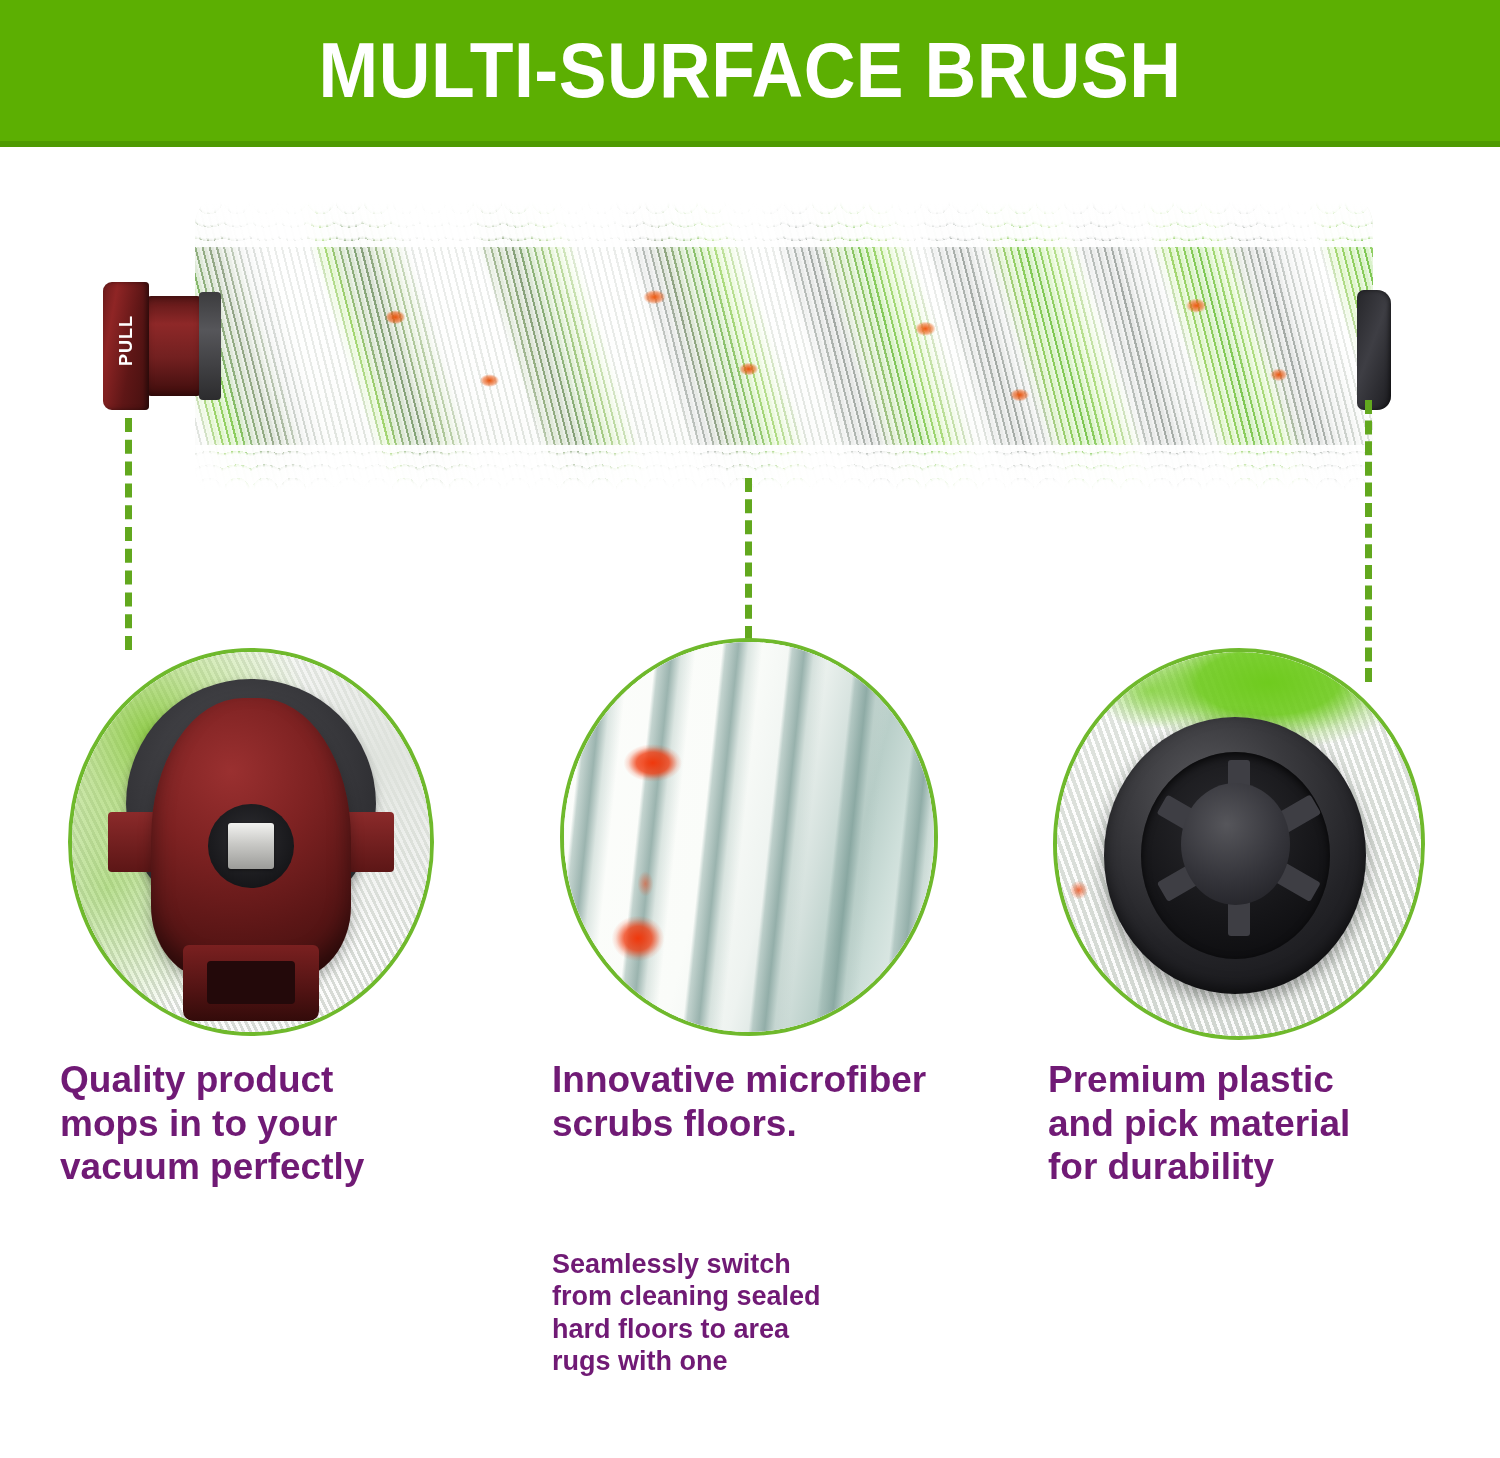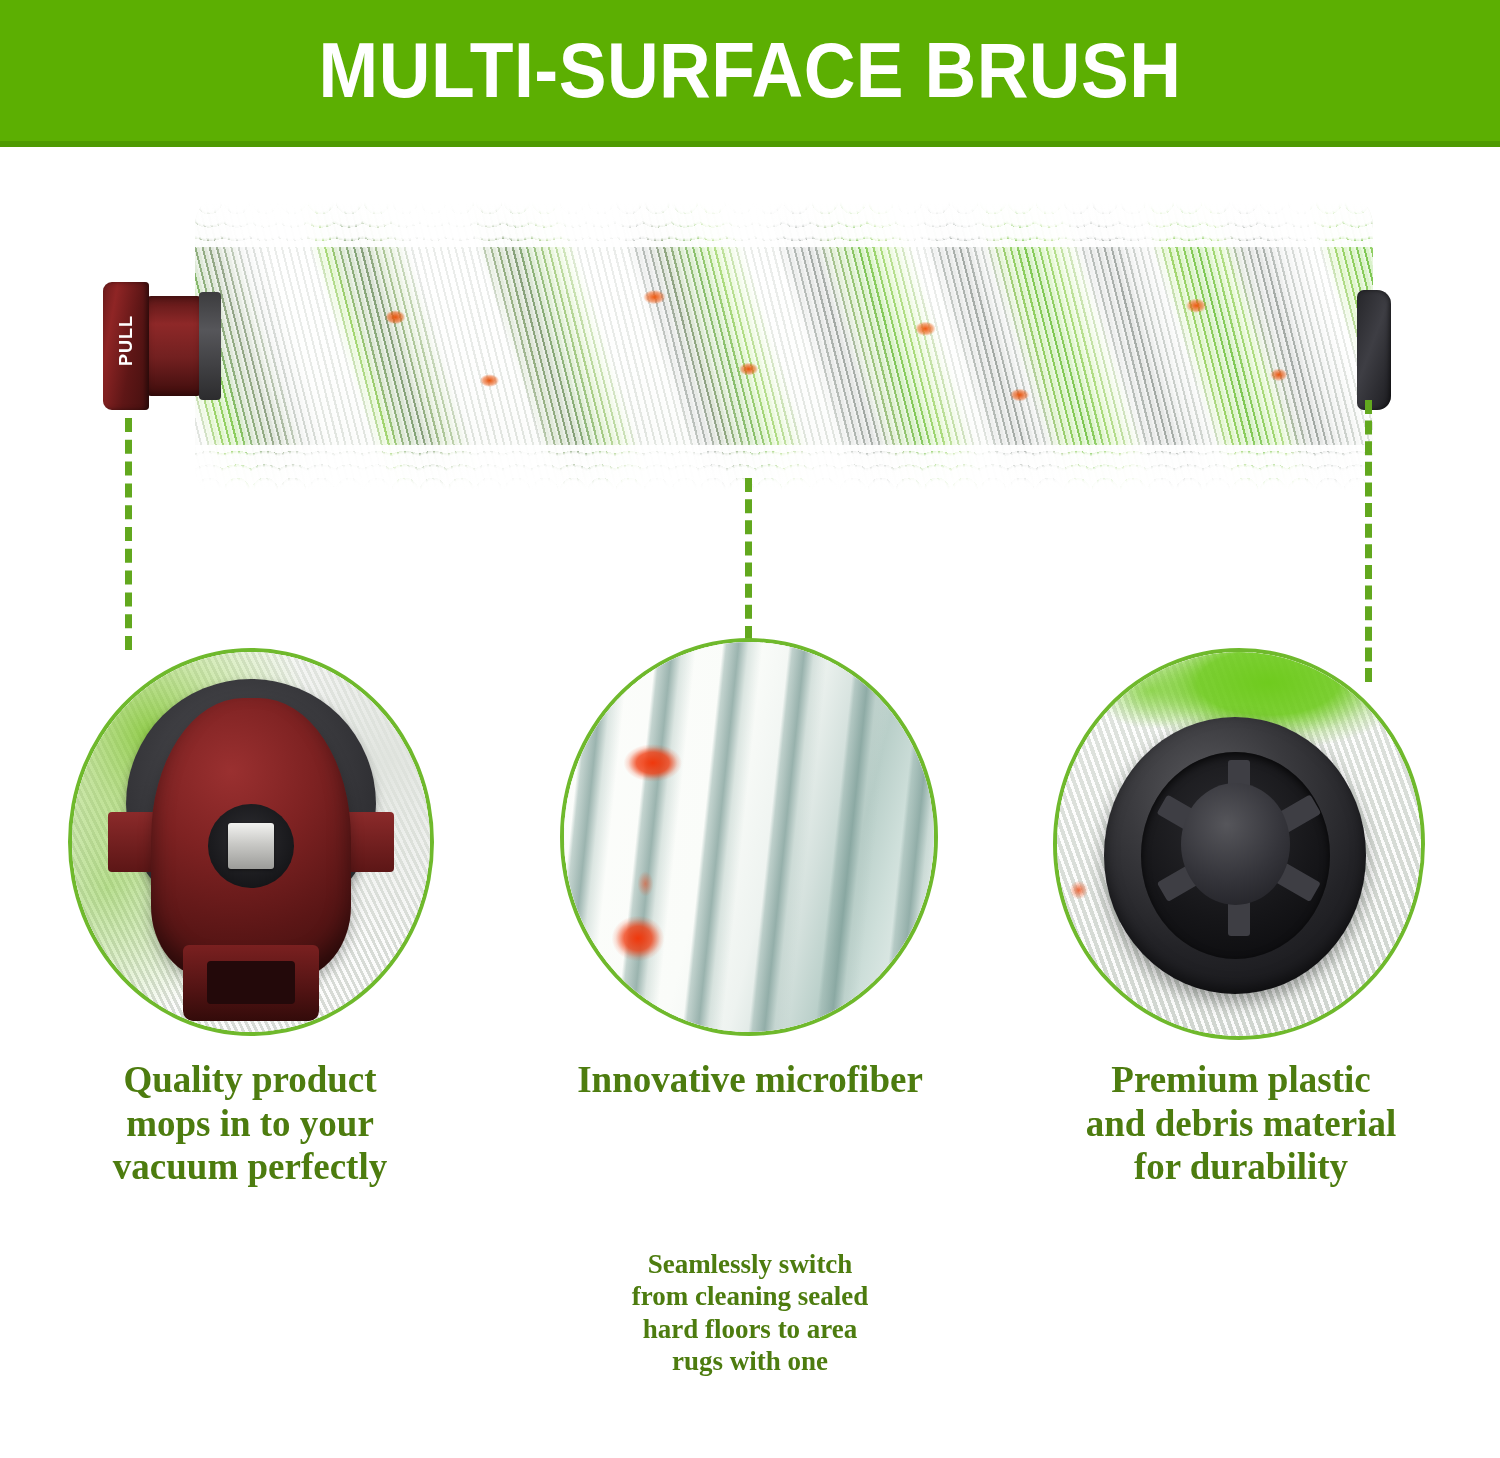--- a/index.html
+++ b/index.html
@@ -325,23 +325,22 @@
     left: 47%; top: 28%;
     width: 6%; height: 46%;
     background: #3E3E44;
     transform-origin: 50% 50%;
     border-radius: 3px;
   }
 
   
   .caption {
     position: absolute;
-    text-align: center;
-    color: #4d7c0f;
-    font-family: Liberation Serif, serif;
+    color: #701a75;
+    font-family: Liberation Sans, sans-serif;
     font-weight: bold;
     font-size: 37px;
     line-height: 1.18;
   }
   .caption.secondary {
     font-size: 27px;
     line-height: 1.2;
   }
 </style>
 </head>
@@ -402,28 +401,29 @@
   </div>
 
   <div class="caption" style="left:60px; top:1058px; width:380px;">
     <div>Quality product</div>
     <div>mops in to your</div>
     <div>vacuum perfectly</div>
   </div>
 
   <div class="caption" style="left:552px; top:1058px; width:396px;">
     <div>Innovative microfiber</div>
+    <div>scrubs floors.</div>
   </div>
 
   <div class="caption secondary" style="left:552px; top:1248px; width:396px;">
     <div>Seamlessly switch</div>
     <div>from cleaning sealed</div>
     <div>hard floors to area</div>
     <div>rugs with one</div>
   </div>
 
   <div class="caption" style="left:1048px; top:1058px; width:386px;">
     <div>Premium plastic</div>
-    <div>and debris material</div>
+    <div>and pick material</div>
     <div>for durability</div>
   </div>
 
 </div>
 
 </body></html>

